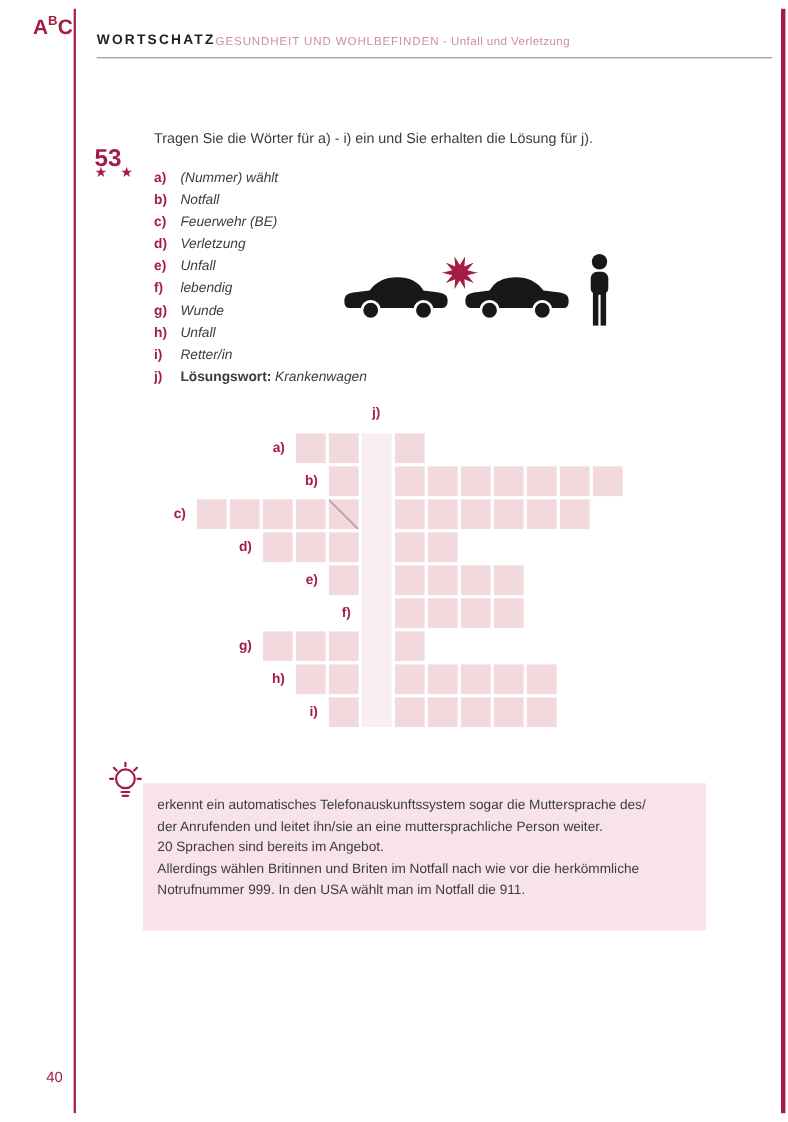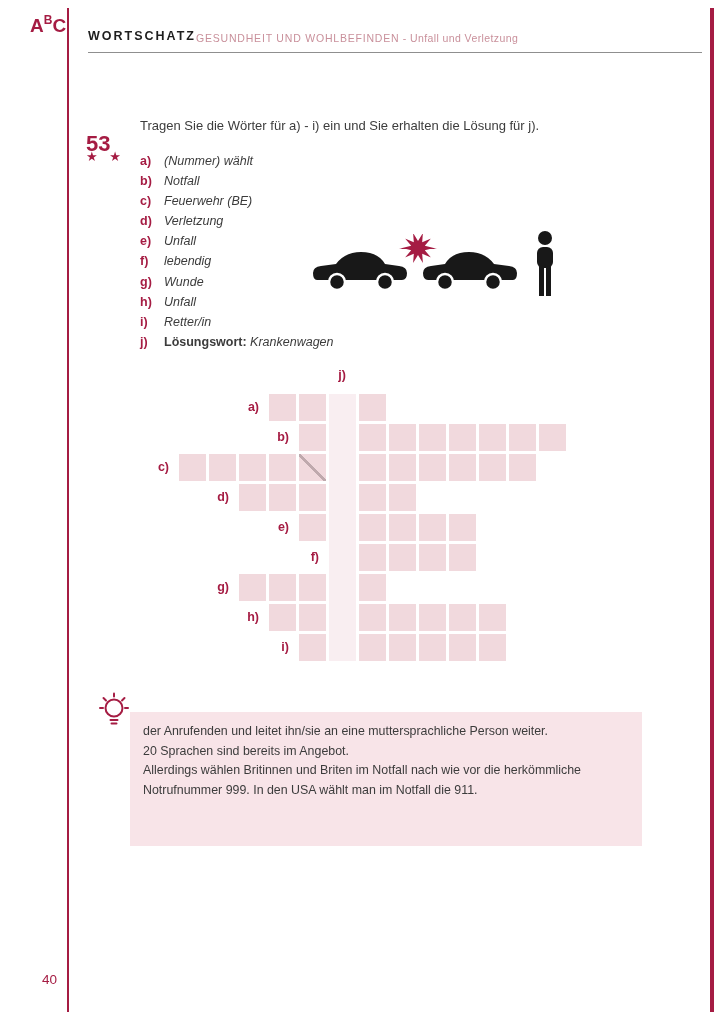--- a/index.html
+++ b/index.html
@@ -185,20 +185,21 @@
       <line x1="13.5" y1="28" x2="20.5" y2="28"></line>
       <line x1="14.5" y1="31.5" x2="19.5" y2="31.5"></line>
       <line x1="17" y1="1.5" x2="17" y2="4.5"></line>
       <line x1="6.5" y1="6" x2="9" y2="8.5"></line>
       <line x1="27.5" y1="6" x2="25" y2="8.5"></line>
       <line x1="3" y1="16" x2="6" y2="16"></line>
       <line x1="31" y1="16" x2="28" y2="16"></line>
     </g>
   </svg>
   <div class="tip-text">
+      <div>erkennt ein automatisches Telefonauskunftssystem sogar die Muttersprache des/</div>
       <div>der Anrufenden und leitet ihn/sie an eine muttersprachliche Person weiter.</div>
       <div>20 Sprachen sind bereits im Angebot.</div>
       <div>Allerdings wählen Britinnen und Briten im Notfall nach wie vor die herkömmliche</div>
       <div>Notrufnummer 999. In den USA wählt man im Notfall die 911.</div>
     </div>
 
   <div class="page-num">40</div>
 
 </div>
 

